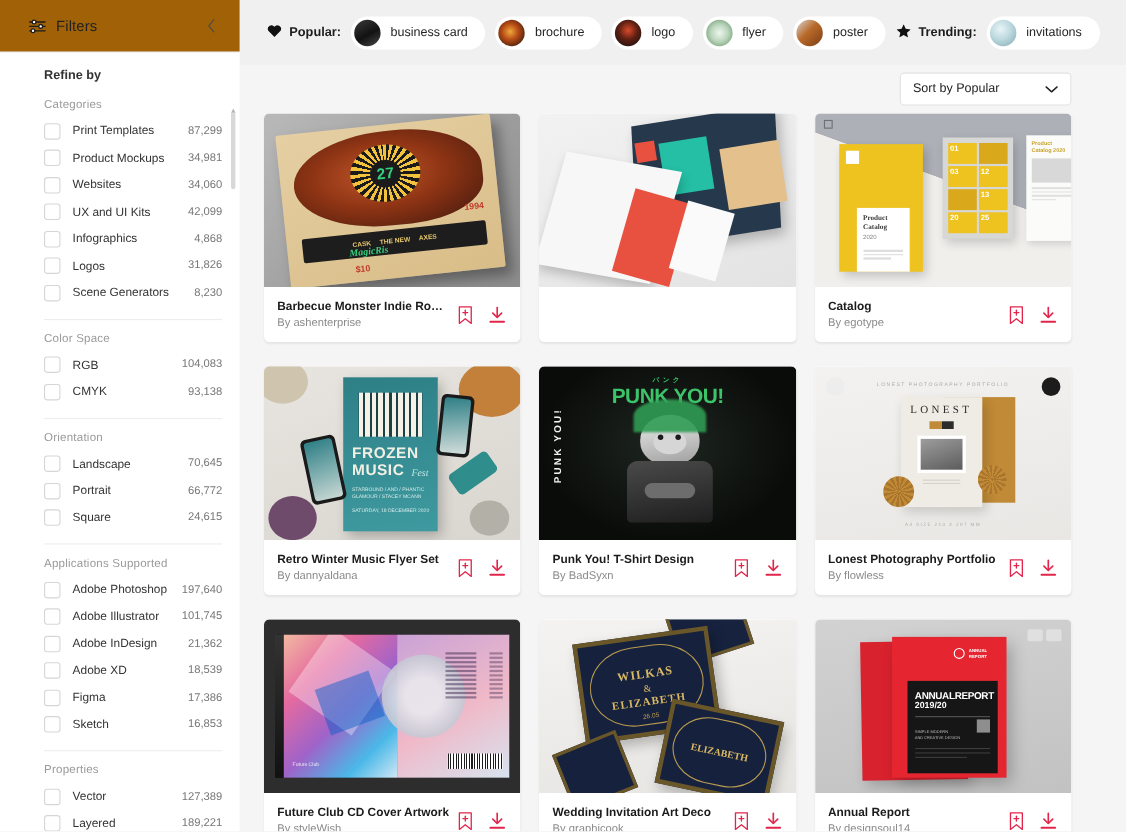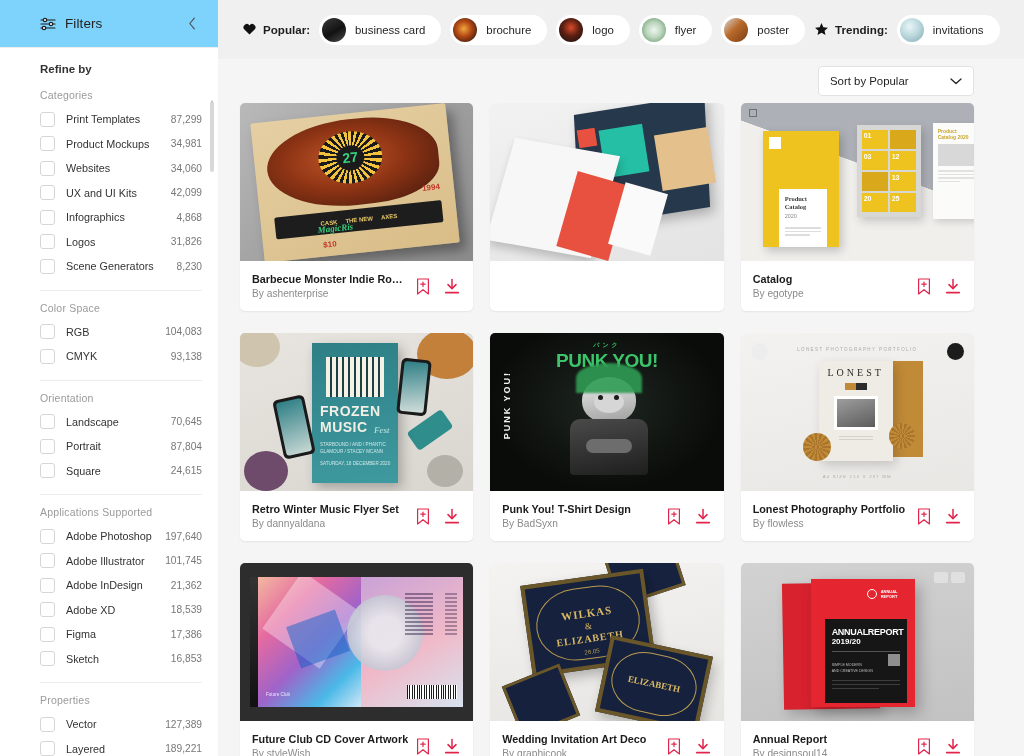--- a/index.html
+++ b/index.html
@@ -17,22 +17,22 @@
   .sidebar {
     width: 218px; height: 756px;
     background: #ffffff;
     display: flex; flex-direction: column;
     flex: 0 0 218px;
     position: relative;
   }
   .sidebar-header {
     height: 47px; flex: 0 0 47px;
     display: flex; align-items: center;
-    padding: 0 16px 0 40px;
-    background: #7dd3fc;
+    padding: 0 16px 0 26px;
+    background: #a16207;
     position: relative;
   }
   .filters-icon { width: 16px; height: 14px; margin-right: 9px; display:block; }
   .filters-title { font-size: 13.5px; font-weight: 400; color: #222; letter-spacing: .1px; }
   .collapse-btn {
     margin-left: auto; width: 20px; height: 20px;
     display: flex; align-items: center; justify-content: center;
     color: #555; cursor: pointer;
   }
   .sidebar-body {
@@ -235,21 +235,21 @@
           <div class="group">
             <div class="group-title">Orientation</div>
             <div class="filter-row">
               <span class="cbx"></span>
               <span class="filter-label">Landscape</span>
               <span class="filter-count">70,645</span>
             </div>
             <div class="filter-row">
               <span class="cbx"></span>
               <span class="filter-label">Portrait</span>
-              <span class="filter-count">87,804</span>
+              <span class="filter-count">66,772</span>
             </div>
             <div class="filter-row">
               <span class="cbx"></span>
               <span class="filter-label">Square</span>
               <span class="filter-count">24,615</span>
             </div>
           </div>
           <div class="grp-sep"></div>
           <div class="group">
             <div class="group-title">Applications Supported</div>

